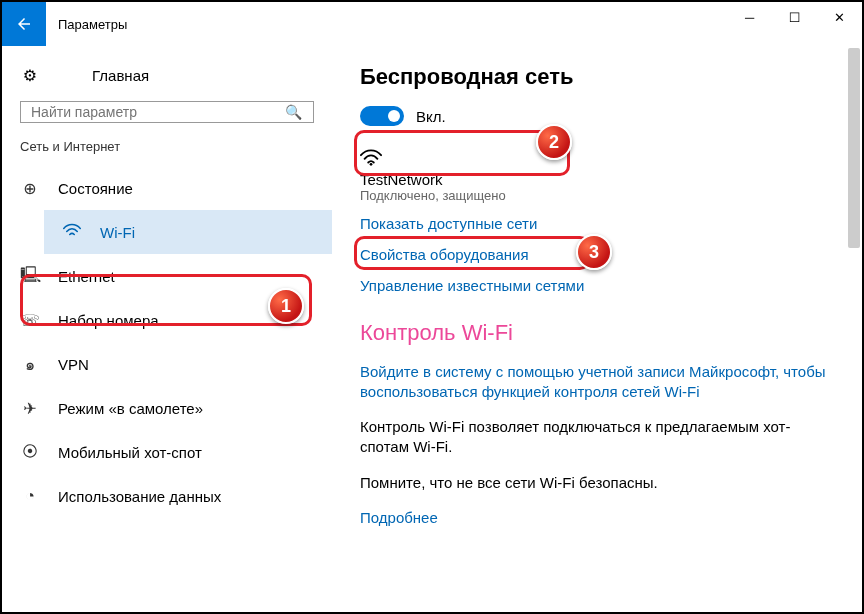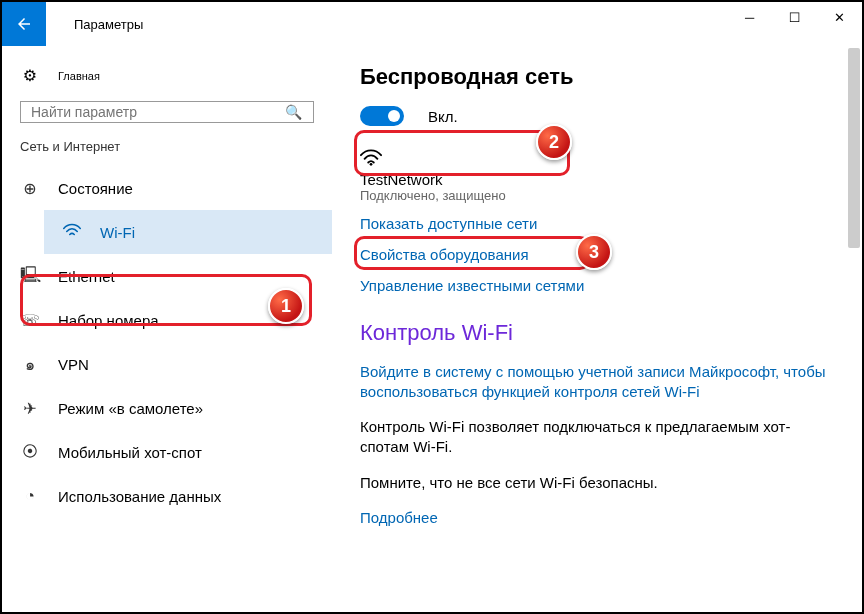--- a/index.html
+++ b/index.html
@@ -1,43 +1,43 @@
 <!DOCTYPE html>
 <html><head>
 <meta charset="utf-8">
 <style>
 * { box-sizing: border-box; margin: 0; padding: 0; font-family: "Segoe UI", Tahoma, sans-serif; }
 body { background: #fff; width: 864px; height: 614px; overflow: hidden; position: relative; border: 2px solid #000; }
 .titlebar { height: 44px; display: flex; align-items: center; background: #fff; position: relative; }
 .back-btn { width: 44px; height: 44px; background: #0078d7; display: flex; align-items: center; justify-content: center; color: #fff; }
-.titlebar-text { font-size: 13px; padding-left: 28px; color: #000; }
+.titlebar-text { font-size: 13px; padding-left: 12px; color: #000; }
 .win-controls { position: absolute; right: 0; top: 0; height: 44px; display: flex; }
 .win-btn { width: 45px; height: 30px; display: flex; align-items: center; justify-content: center; font-size: 13px; font-family: "Segoe UI Symbol", sans-serif; }
 .content { display: flex; height: calc(100% - 44px); }
 .sidebar { width: 330px; padding: 12px 0 0 0; position: relative; }
 .home-row { display: flex; align-items: center; padding: 8px 18px 16px 18px; }
 .home-row .icon { width: 20px; text-align: center; margin-right: 18px; font-size: 16px; }
-.home-row .label { font-size: 11px; }
+.home-row .label { font-size: 15px; margin-left: 34px; }
 .search-box { margin: 0 18px 16px 18px; border: 1px solid #999; height: 22px; display: flex; align-items: center; padding: 0 10px; }
 .search-box input { border: none; outline: none; flex: 1; font-size: 14px; background: transparent; }
 .search-box .mag { font-size: 14px; color: #333; }
 .category { font-size: 13px; color: #333; padding: 0 18px 12px 18px; }
 .nav-item { display: flex; align-items: center; height: 44px; padding: 0 18px; position: relative; }
 .nav-item .icon { width: 20px; text-align: center; margin-right: 18px; font-size: 16px; color: #333; }
 .nav-item .label { font-size: 15px; }
 .nav-item.active { background: #d9e8f6; margin-left: 42px; }
 .nav-item.active .label { color: #0066b3; }
 .nav-item.active .icon { color: #0066b3; }
 .main { flex: 1; padding: 18px 28px 0 28px; overflow-y: auto; position: relative; }
 .main::-webkit-scrollbar { width: 14px; }
 .main::-webkit-scrollbar-track { background: #f0f0f0; }
 .main::-webkit-scrollbar-thumb { background: #c0c0c0; }
 h1.section { font-size: 22px; font-weight: 700; margin-bottom: 16px; color: #000; }
-h1.section2 { font-size: 22px; font-weight: 400; margin: 26px 0 16px 0; color: #6d28d9; }
-.toggle-row { display: flex; align-items: center; margin-bottom: 20px; gap: 12px; }
+h1.section2 { font-size: 22px; font-weight: 400; margin: 26px 0 16px 0; color: #ec4899; }
+.toggle-row { display: flex; align-items: center; margin-bottom: 20px; }
 .toggle { width: 44px; height: 20px; border-radius: 10px; background: #0078d7; position: relative; margin-right: 12px; }
 .toggle .knob { width: 12px; height: 12px; border-radius: 50%; background: #fff; position: absolute; right: 4px; top: 4px; }
 .toggle-label { font-size: 15px; }
 .net-row { display: flex; align-items: flex-start; margin-bottom: 12px; flex-direction: column; }
 .net-row .wifi-ico { font-size: 20px; margin-right: 14px; width: 22px; margin-top: 2px; }
 .net-name { font-size: 15px; }
 .net-status { font-size: 13px; color: #666; }
 .link { color: #0066b3; font-size: 15px; margin-bottom: 14px; display: block; }
 .body-text { font-size: 15px; color: #000; margin-bottom: 16px; line-height: 1.35; }
 .outline { position: absolute; border: 3px solid #e3202a; border-radius: 10px; pointer-events: none; z-index: 5; }

